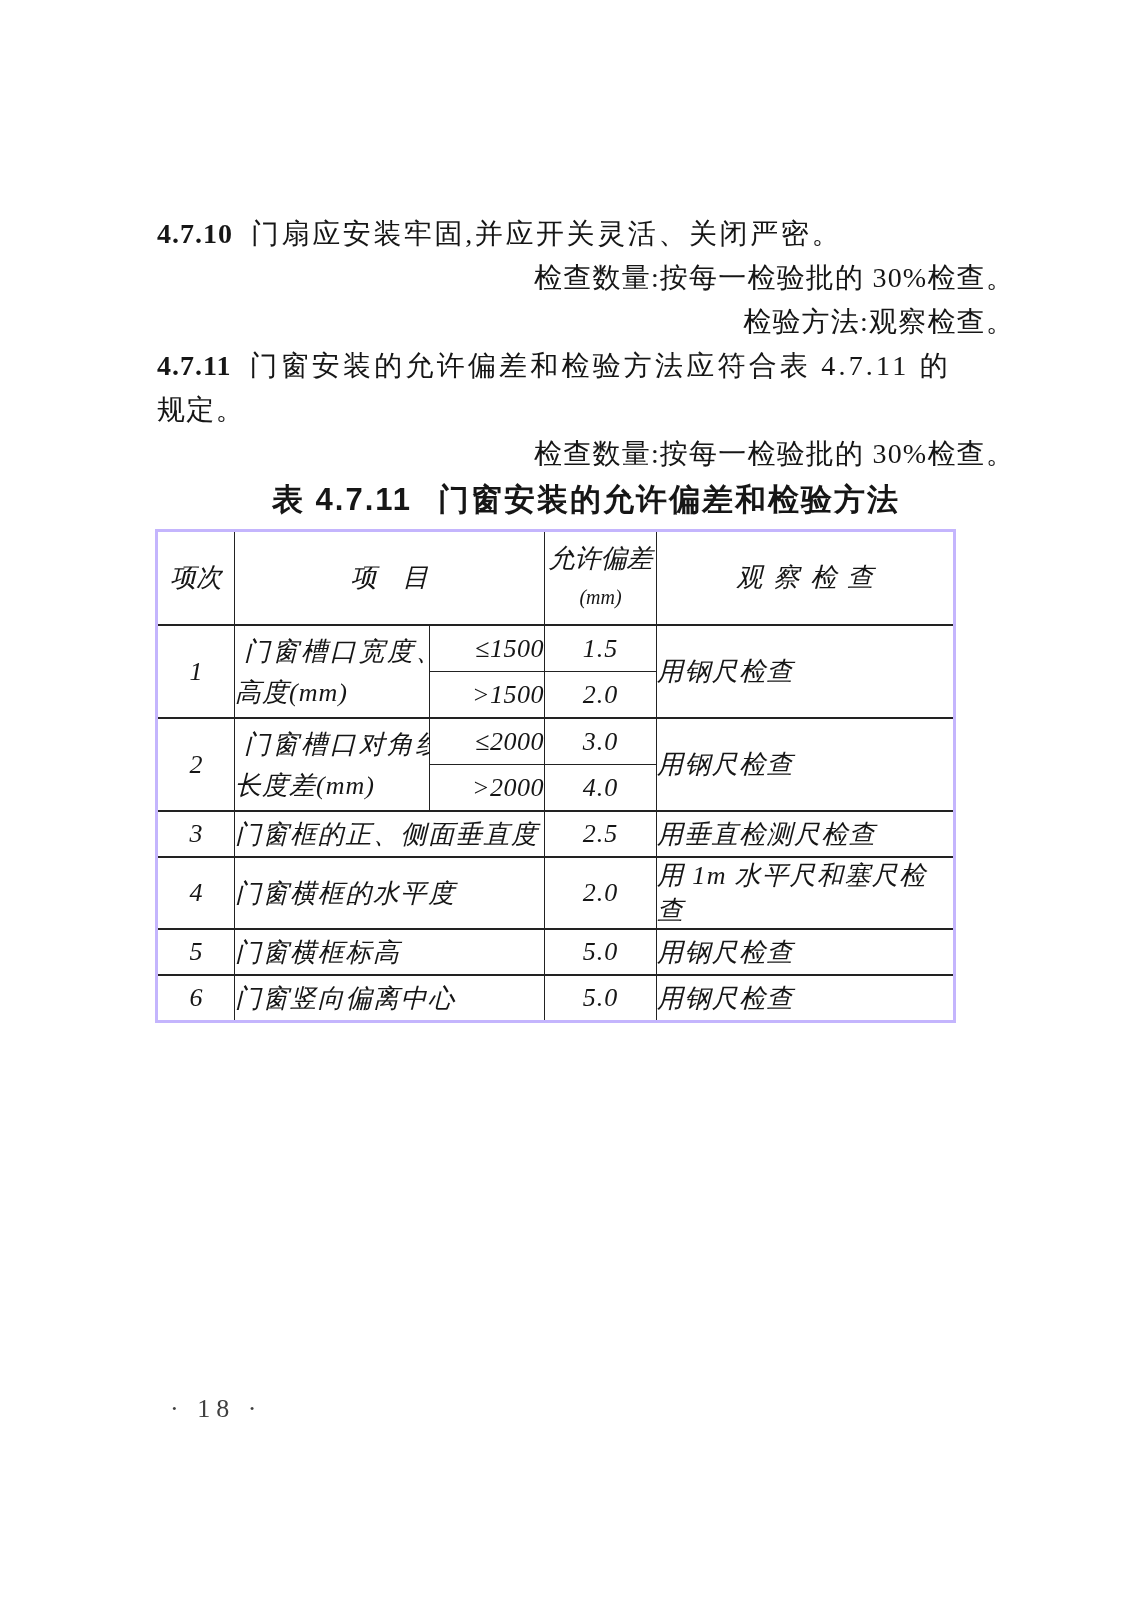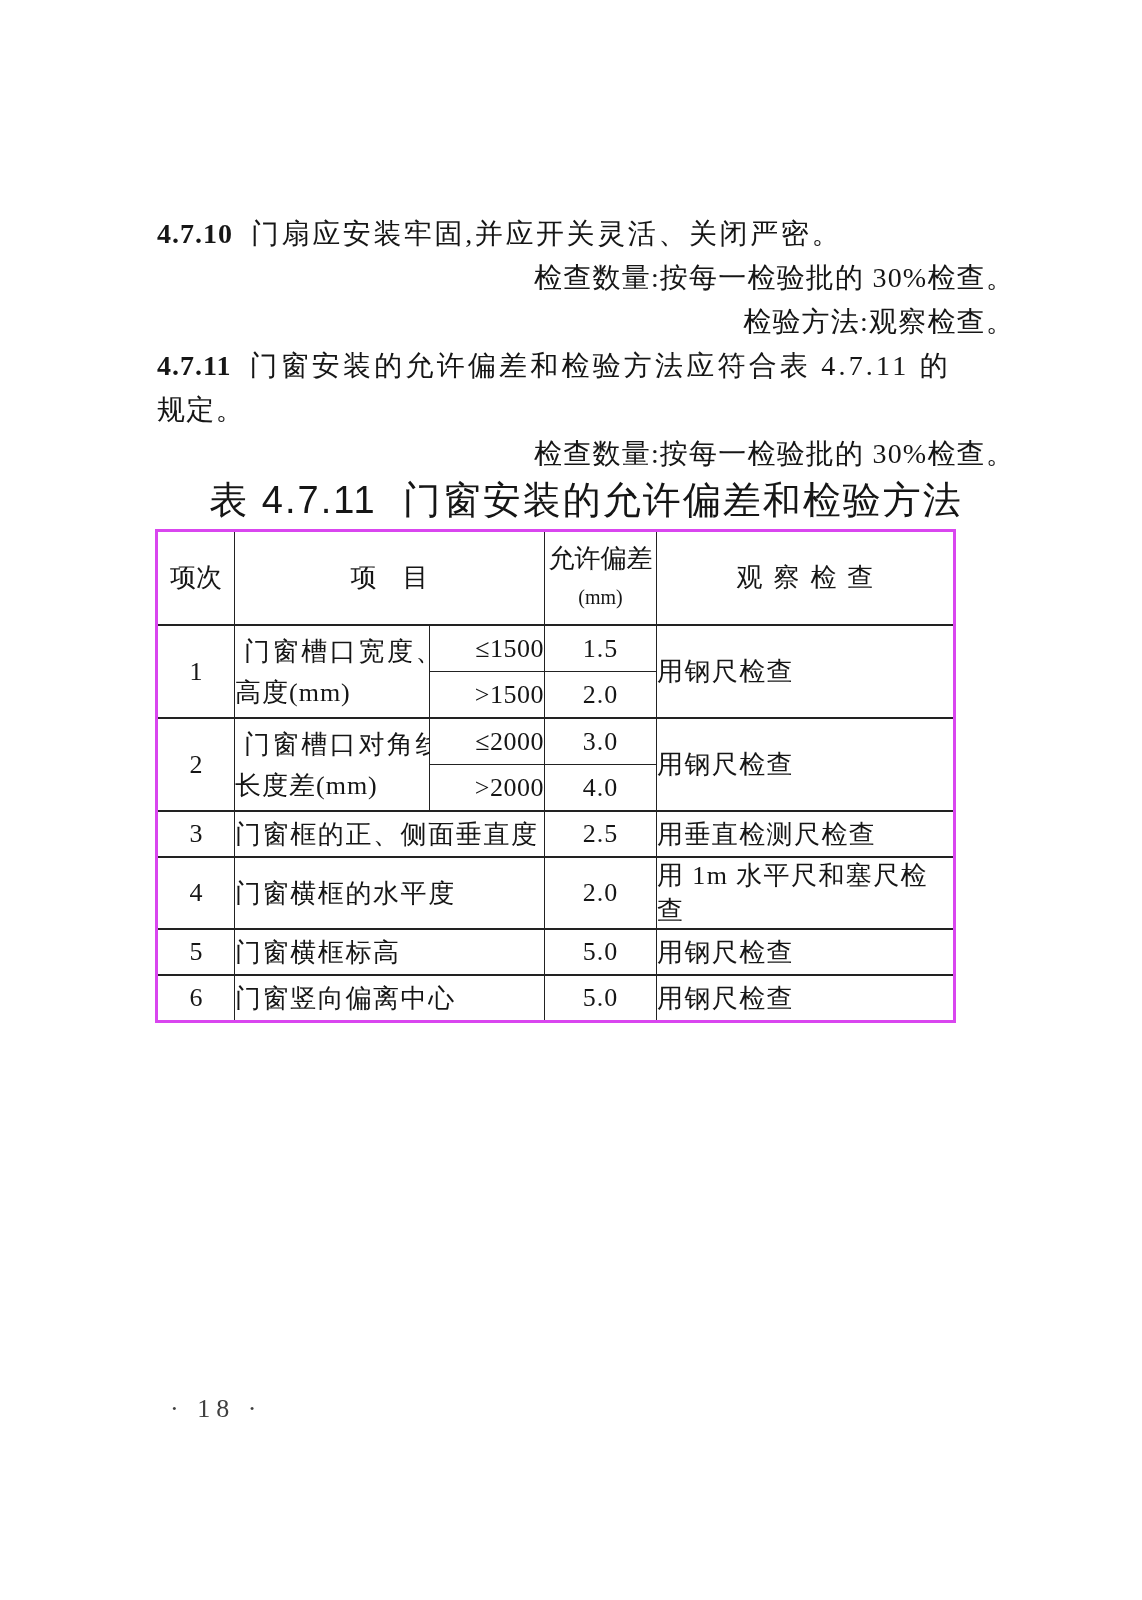--- a/index.html
+++ b/index.html
@@ -35,34 +35,35 @@
   }
   .ls-1 { letter-spacing: 2.6px; }
   .ls-2 { letter-spacing: 1.2px; }
   .ls-3 { letter-spacing: 3.2px; }
   .indent-2 { padding-left: 56px; text-align: right; }
 
   .table-title {
     margin-top: 7px;
     text-align: center;
     font-family: "Liberation Sans", "DejaVu Sans", sans-serif;
-    font-weight: normal;
-    font-size: 38px;
+    font-weight: bold;
+    font-size: 31px;
     line-height: 34px;
     letter-spacing: 2px;
   }
   .table-title .tt-prefix { margin-right: 26px; }
 
   table.spec {
     margin-top: 12px;
     margin-left: -2px;
     border-collapse: collapse;
     table-layout: fixed;
     width: 798px;
-    border: 3px solid #d946ef;
+    border: 3px solid #c4b5fd;
+    font-style: italic;
   }
   table.spec td, table.spec th {
     border: 1.6px solid #222222;
     padding: 0;
     font-weight: normal;
     font-size: 26px;
     vertical-align: middle;
     overflow: hidden;
   }
   tr.major > td { border-top-width: 2.2px; }

